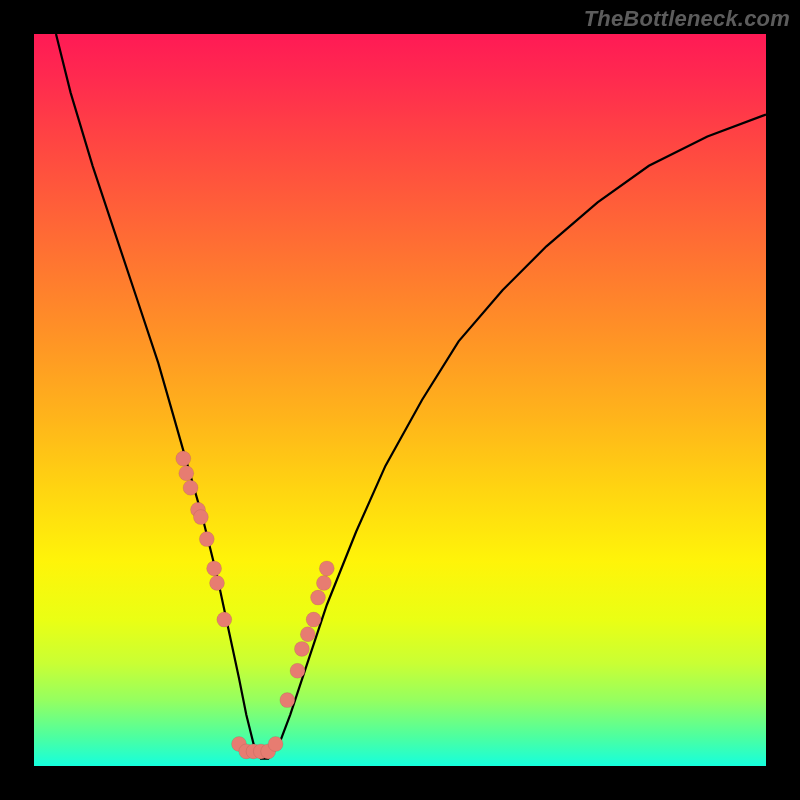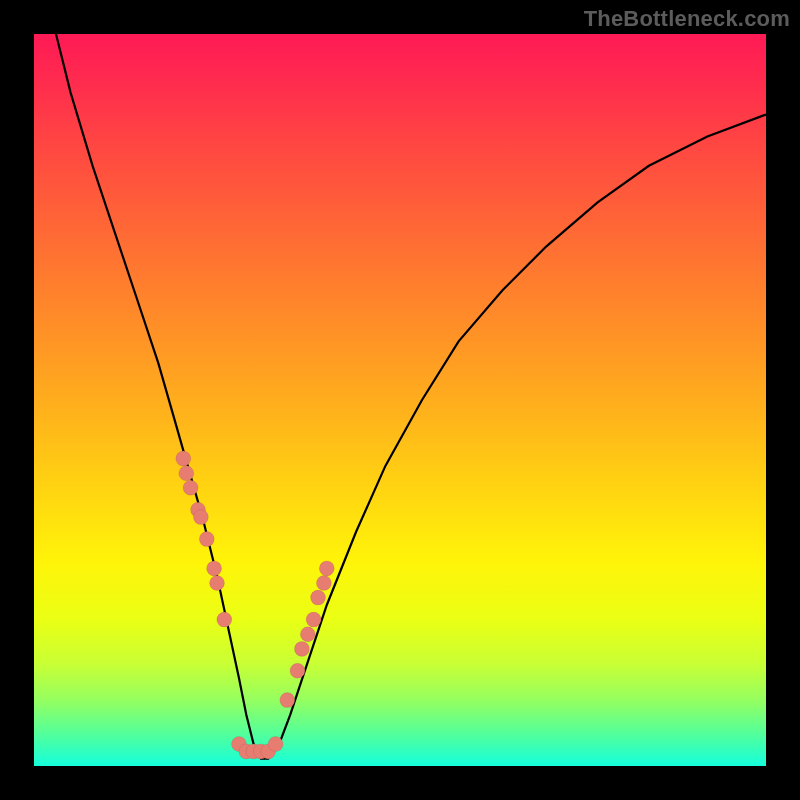--- a/index.html
+++ b/index.html
@@ -33,20 +33,21 @@
   }
   .watermark {
     position: absolute;
     top: 6px;
     right: 10px;
     font-family: Arial, Helvetica, sans-serif;
     font-size: 22px;
     font-weight: 600;
     color: #5c5c5c;
     letter-spacing: 0.2px;
+    font-style: italic;
   }
   svg.curve {
     position: absolute;
     top: 0; left: 0;
     width: 732px; height: 732px;
   }
   .dot {
     fill: #e77c71;
     stroke: rgba(0,0,0,0.15);
     stroke-width: 0.5;

